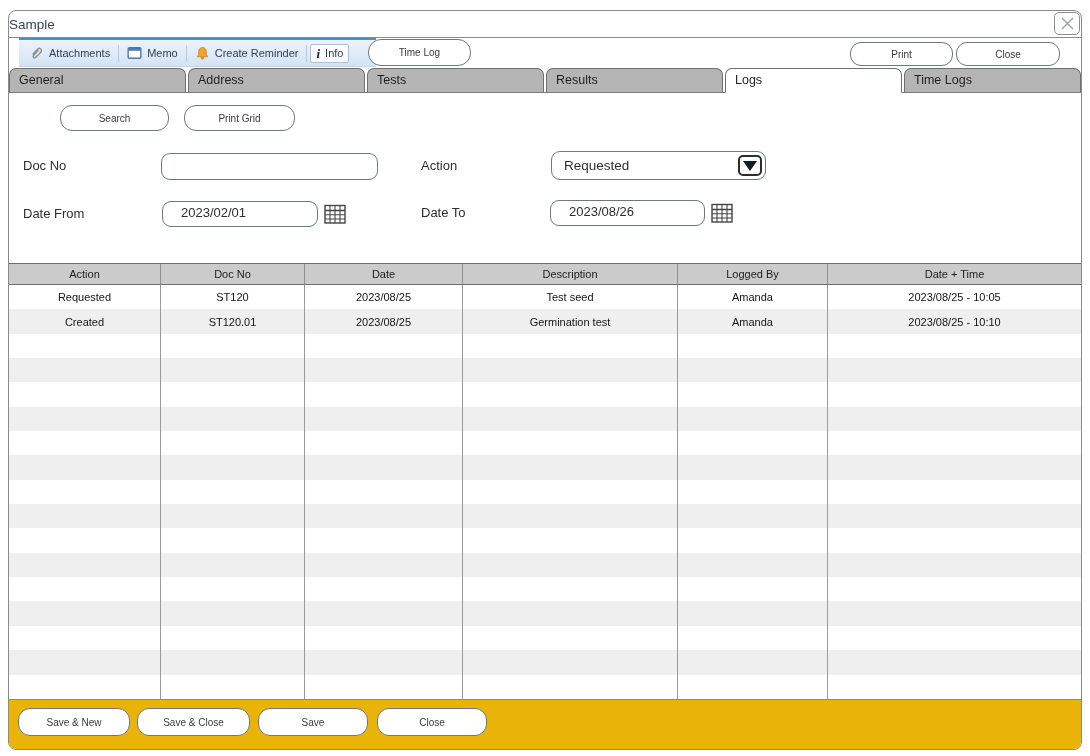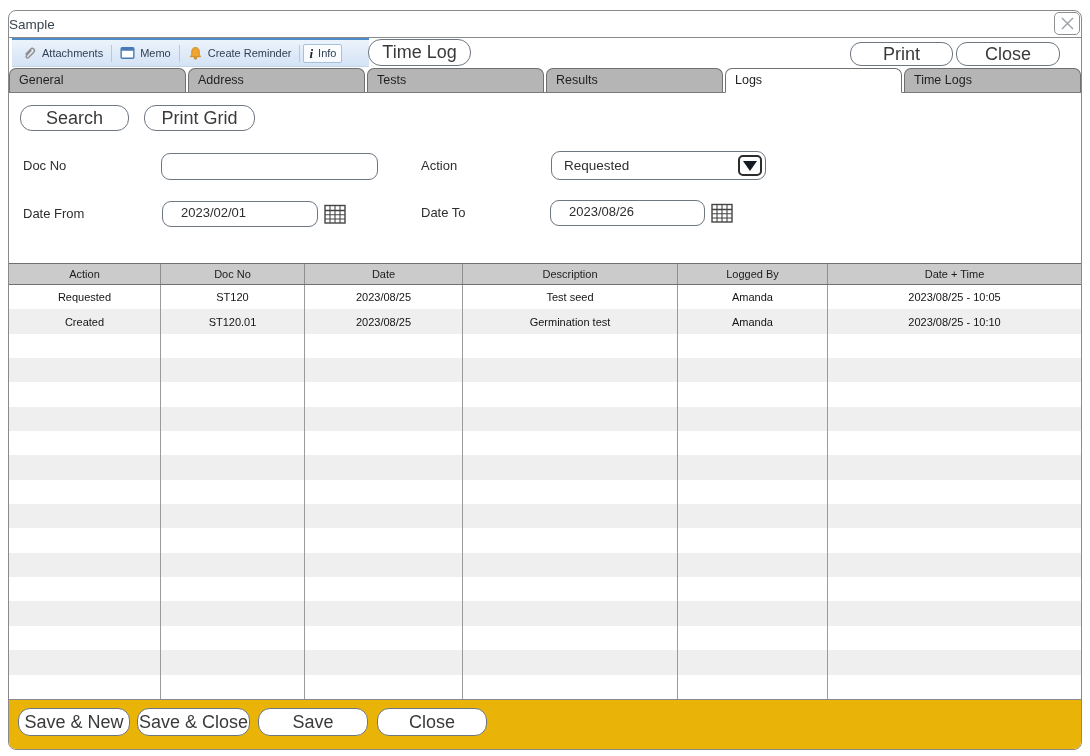--- a/index.html
+++ b/index.html
@@ -18,46 +18,46 @@
     display:flex;flex-direction:column;overflow:hidden;}
 
   
   .titlebar{height:27px;border-bottom:1.5px solid var(--frame-border);position:relative;
     display:flex;align-items:center;font-size:13.5px;color:#3a4450;flex:0 0 auto;}
   .close-x{position:absolute;right:1px;top:1px;width:26px;height:23px;border:1.5px solid #8f8f8f;
     border-radius:5px;display:flex;align-items:center;justify-content:center;cursor:default;background:#fff;}
 
   
   .toolbar-row{height:30px;position:relative;flex:0 0 auto;background:#fff;}
-  .toolbar-blue{position:absolute;left:3px;top:0;width:357px;height:29px;
+  .toolbar-blue{position:absolute;left:10px;top:0;width:357px;height:29px;
     background:linear-gradient(#ecf3fc,#d4e3f5);
     border-top:2px solid var(--toolbar-blue-top);border-bottom:1px solid #c3d5ea;
     display:flex;align-items:center;padding:0 5px;gap:3px;font-size:11px;color:#2f3e52;}
   .tb-item{display:flex;align-items:center;gap:5px;padding:2px 5px;white-space:nowrap;}
   .tb-item.lit{background:rgba(255,255,255,.8);border:1px solid #a8c0dc;border-radius:2px;}
   .tb-sep{width:1px;height:17px;background:#b9c9dd;flex:0 0 auto;}
   .tb-icon{display:flex;align-items:center;}
-  .btn{background:#fff;border:1.5px solid var(--control-border);border-radius:11px;font-size:18px;
+  .btn{background:#fff;border:1.5px solid var(--control-border);border-radius:11px;font-size:10px;
     color:#3a3a3a;display:flex;align-items:center;justify-content:center;cursor:default;}
   .time-log-btn{position:absolute;left:359px;top:1px;width:103px;height:27px;border-radius:13px;}
   .print-btn{position:absolute;left:841px;top:4px;width:103px;height:24px;}
   .closetop-btn{position:absolute;left:947px;top:4px;width:104px;height:24px;}
 
   
   .tabs-row{display:flex;height:25px;border-bottom:1px solid #7a7a7a;flex:0 0 auto;align-items:stretch;}
   .tab{flex:1;margin-right:2px;background:var(--tab-inactive);border:1px solid #707070;border-bottom:none;
     border-radius:7px 7px 0 0;font-size:12.5px;padding-left:9px;line-height:23px;color:#1f1f1f;
     overflow:hidden;white-space:nowrap;cursor:default;}
   .tab:last-child{margin-right:0;}
   .tab.active{background:#fff;margin-bottom:-1px;border-bottom:1px solid #fff;z-index:2;}
 
   
   .form-area{position:relative;height:170px;font-size:13px;flex:0 0 auto;}
   .form-label{position:absolute;color:#2e2e2e;line-height:26px;}
-  .sm-btn{position:absolute;height:26px;border-radius:12px;}
+  .sm-btn{position:absolute;height:26px;border-radius:12px;margin-left:40px;}
   .search-btn{left:11px;top:12px;width:109px;}
   .printgrid-btn{left:135px;top:12px;width:111px;}
   .tx-input{position:absolute;border:1.5px solid var(--control-border);border-radius:9px;background:#fff;
     font-size:13px;color:#2e2e2e;font-family:inherit;padding:0 14px;outline:none;}
   .docno-input{left:152px;top:60px;width:217px;height:27px;}
   .date-input{padding:0 0 4px 18px;}
   .datefrom-input{left:153px;top:108px;width:156px;height:26px;}
   .dateto-input{left:541px;top:107px;width:155px;height:26px;}
   .cal-btn{position:absolute;width:26px;height:26px;display:flex;align-items:center;justify-content:center;cursor:default;}
   .datefrom-cal{left:313px;top:108px;}

